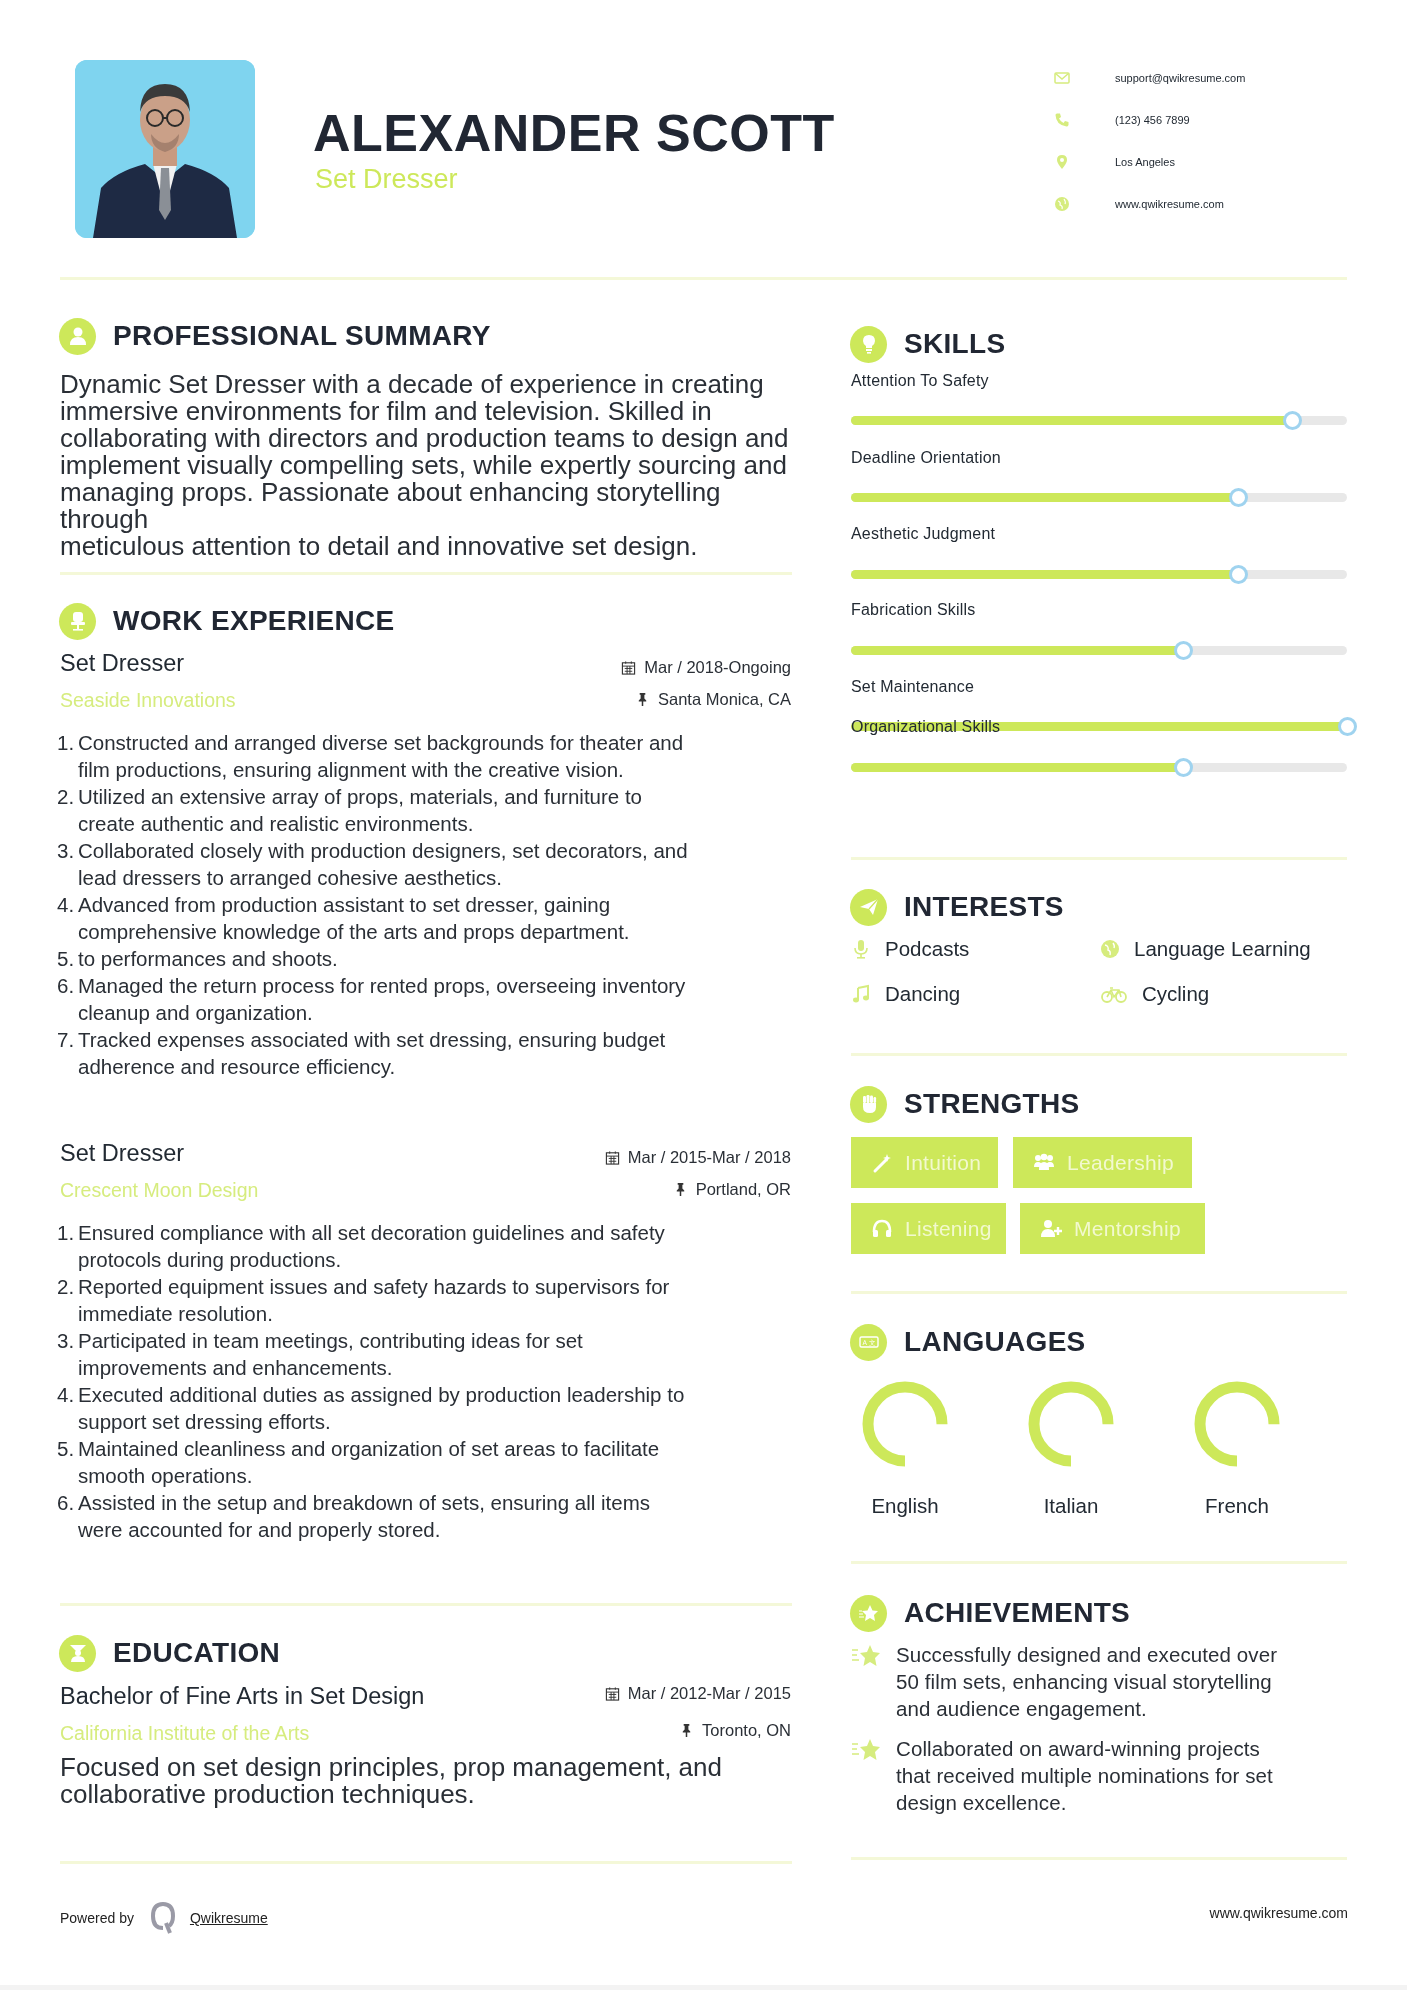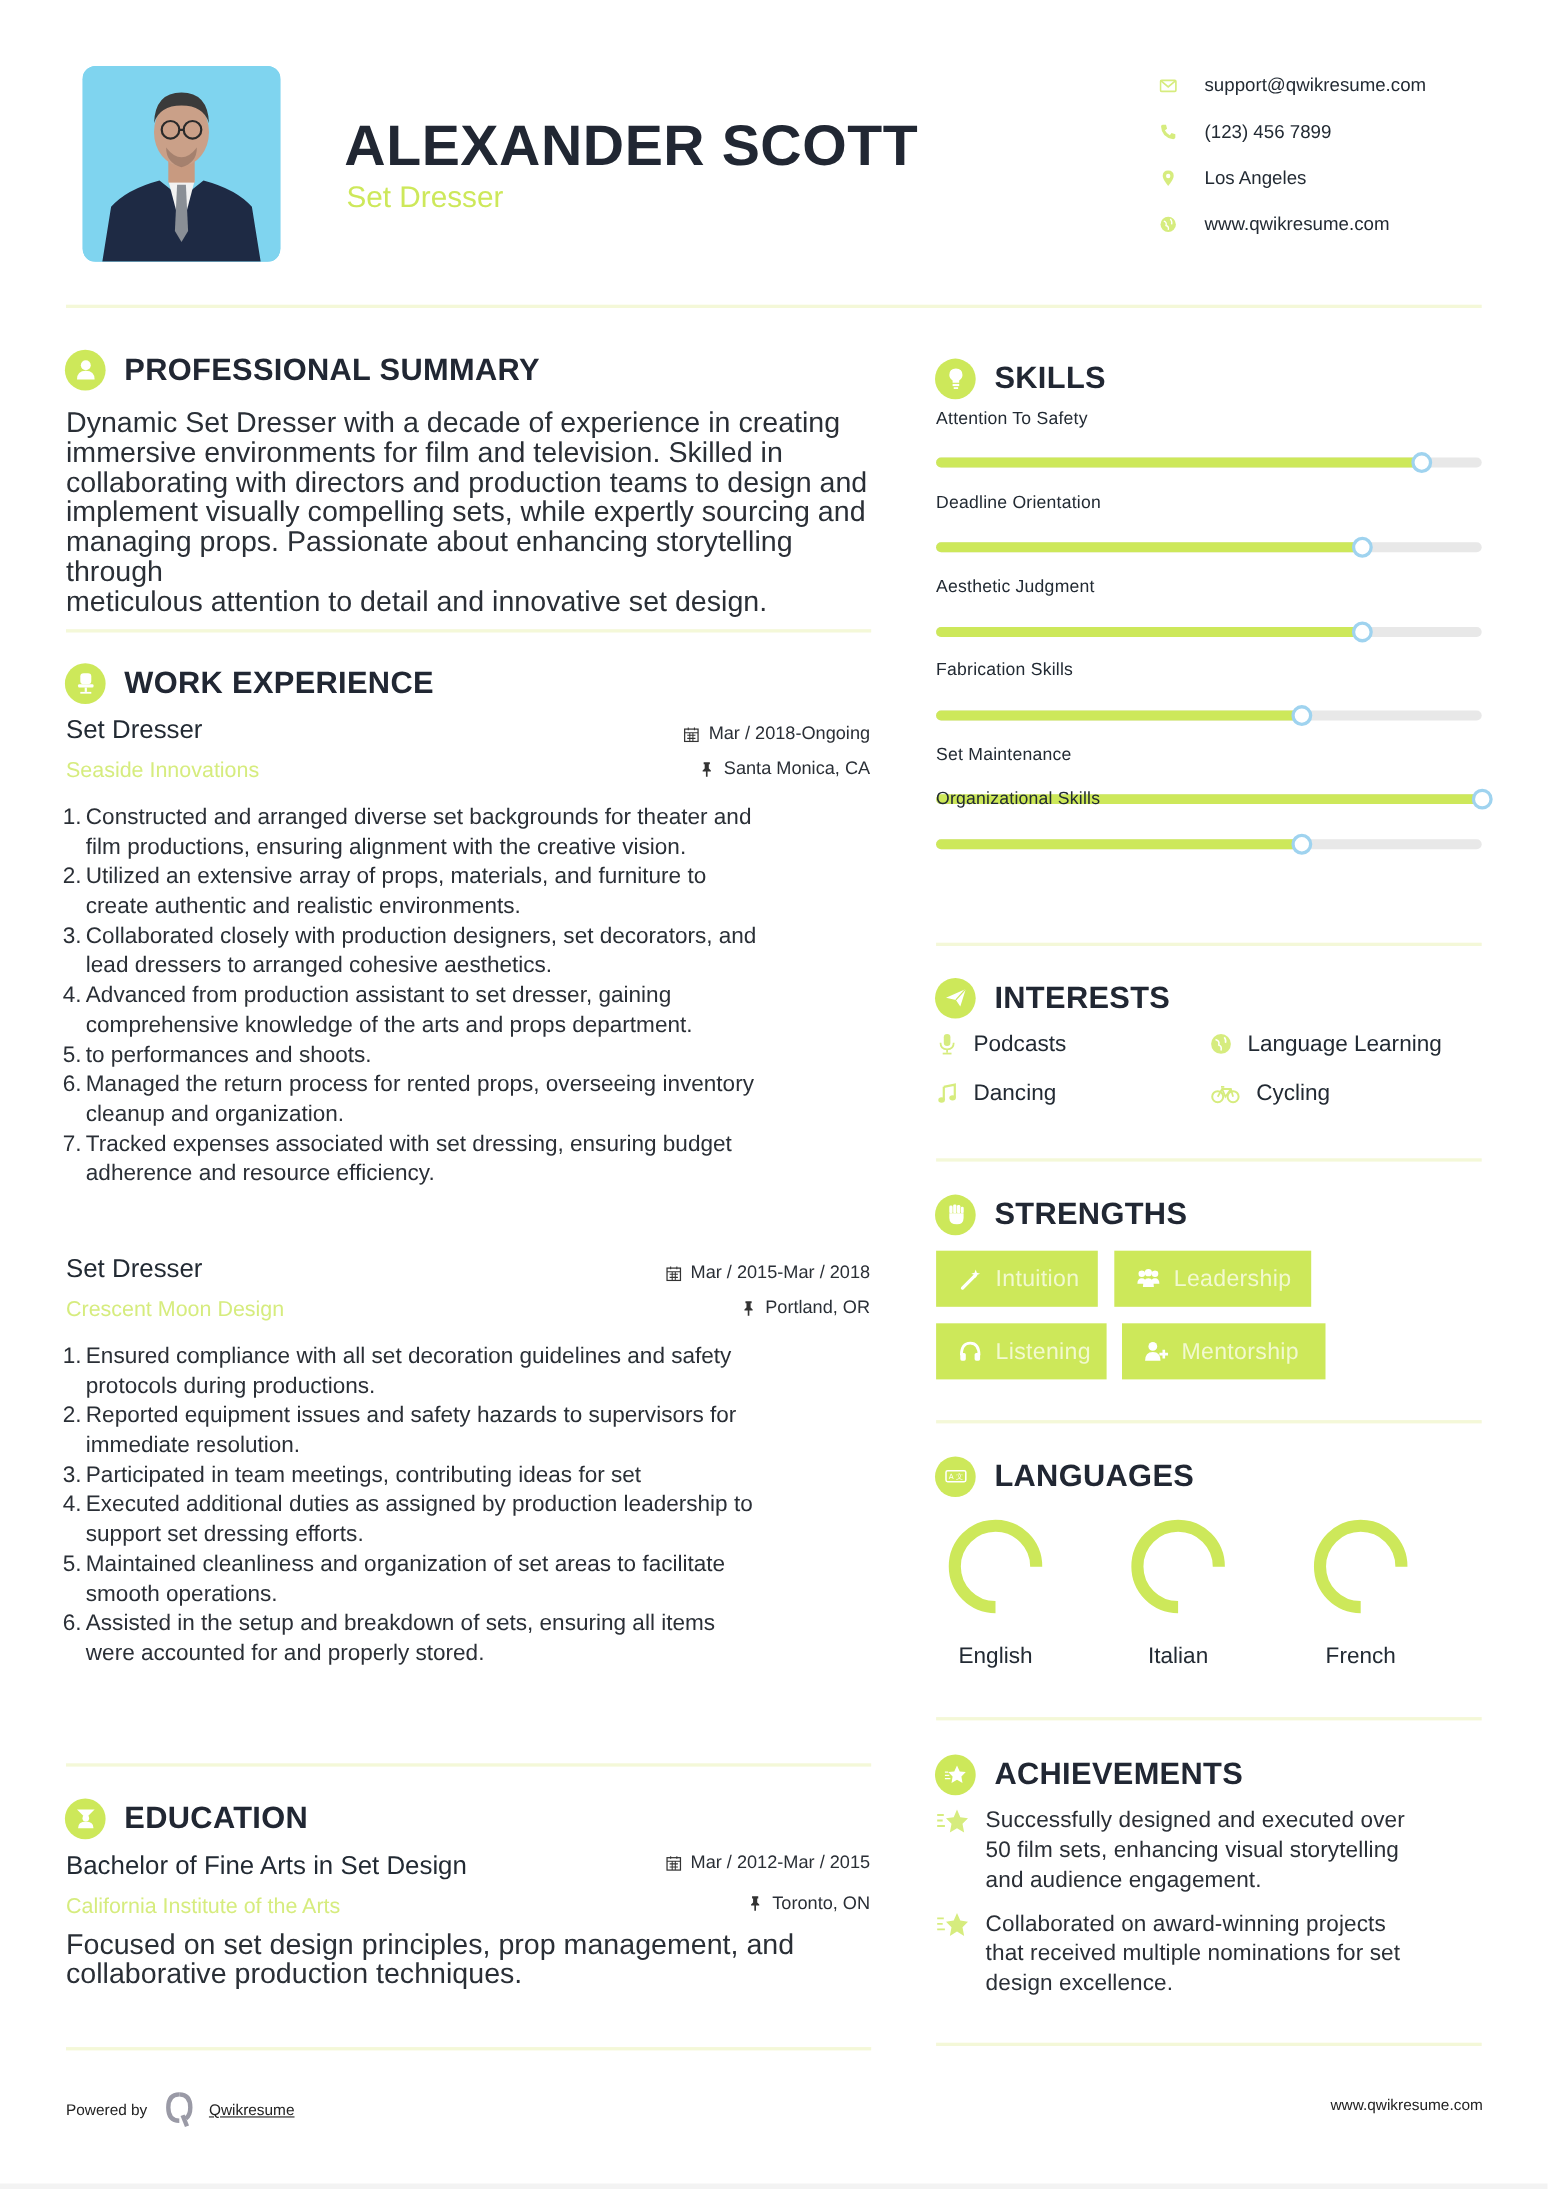--- a/index.html
+++ b/index.html
@@ -6,21 +6,21 @@
   html, body { width: 1407px; height: 1990px; background: #ffffff; }
   body { position: relative; font-family: "Liberation Sans", "DejaVu Sans", sans-serif; color: #222a33; overflow: hidden; }
   .abs { position: absolute; }
 
   
   .photo { left: 75px; top: 60px; width: 180px; height: 178px; border-radius: 12px; background: #7fd4ef; overflow: hidden; }
   .photo svg { width: 100%; height: 100%; display: block; }
   .name { left: 313px; top: 103px; font-size: 52px; font-weight: 700; letter-spacing: 0.5px; color: #212733; white-space: nowrap; }
   .role { left: 315px; top: 164px; font-size: 27px; color: #cde85a; }
   .contacts { left: 1052px; top: 57px; }
-  .contact { position: relative; height: 42px; display: flex; align-items: center; font-size: 17px; color: #222a33; }
+  .contact { position: relative; height: 42px; display: flex; align-items: center; font-size: 11px; color: #222a33; gap: 20px; }
   .contact .ci { width: 20px; height: 20px; margin-right: 23px; display: flex; align-items: center; justify-content: center; }
   .contact .ci svg { width: 16px; height: 16px; }
 
   .divider { height: 3px; background: #f4f8d8; }
 
   
   .sec-head { display: flex; align-items: center; height: 40px; }
   .sec-icon { width: 37px; height: 37px; border-radius: 50%; background: #cde85a; display: flex; align-items: center; justify-content: center; margin-right: 17px; flex: none; }
   .sec-icon svg { width: 22px; height: 22px; }
   .sec-title { font-size: 28px; font-weight: 700; color: #212733; letter-spacing: 0.3px; }
@@ -235,20 +235,21 @@
       <div>protocols during productions.</div>
     </li>
   <li>
       <span class="num">2.</span>
       <div>Reported equipment issues and safety hazards to supervisors for</div>
       <div>immediate resolution.</div>
     </li>
   <li>
       <span class="num">3.</span>
       <div>Participated in team meetings, contributing ideas for set</div>
+      <div>improvements and enhancements.</div>
     </li>
   <li>
       <span class="num">4.</span>
       <div>Executed additional duties as assigned by production leadership to</div>
       <div>support set dressing efforts.</div>
     </li>
   <li>
       <span class="num">5.</span>
       <div>Maintained cleanliness and organization of set areas to facilitate</div>
       <div>smooth operations.</div>

